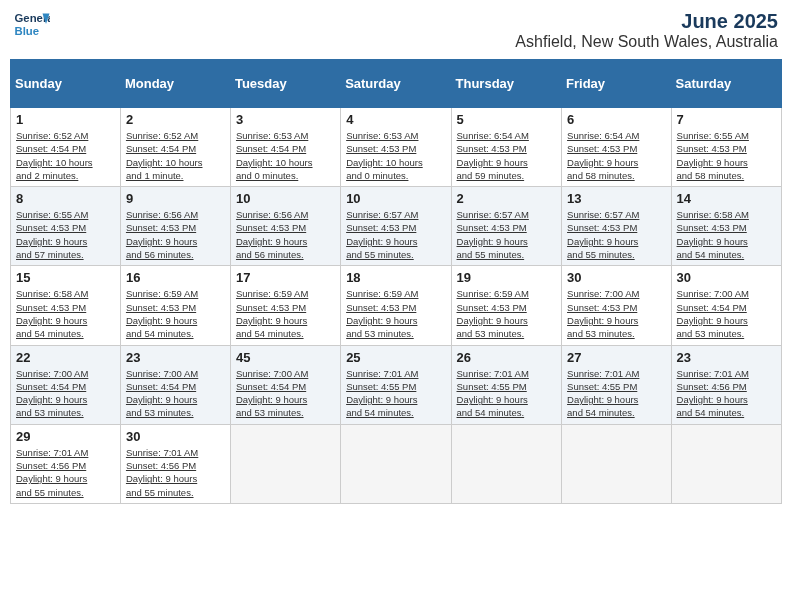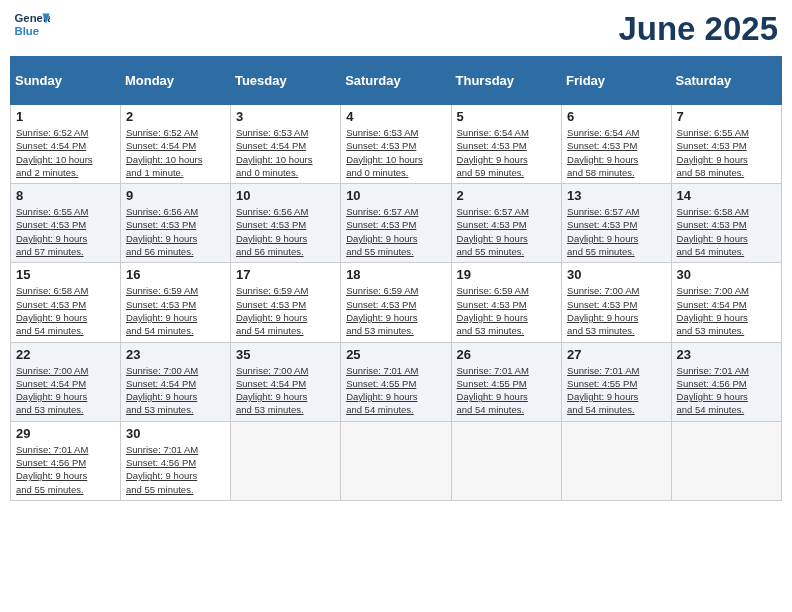--- a/index.html
+++ b/index.html
@@ -23,21 +23,21 @@
       gap: 6px;
     }
     .logo-icon {
       width: 36px;
       height: 28px;
     }
     .title-area {
       text-align: right;
     }
     .month-title {
-      font-size: 33px;
+      font-size: 20px;
       font-weight: bold;
       color: #1a3a5c;
     }
     .location-title {
       font-size: 16px;
       color: #333;
     }
     .calendar {
       width: 100%;
       border-collapse: collapse;
@@ -88,20 +88,21 @@
 <div class="header-area">
   <div class="logo">
     <svg class="logo-icon" viewBox="0 0 40 32">
       <text x="0" y="14" font-size="13" font-weight="bold" fill="#1a3a5c">General</text>
       <text x="0" y="28" font-size="13" font-weight="bold" fill="#2e86c1">Blue</text>
       <polygon points="32,4 40,4 36,16" fill="#2e86c1"></polygon>
     </svg>
   </div>
   <div class="title-area">
     <div class="month-title">June 2025</div>
+    <div class="location-title">Ashfield, New South Wales, Australia</div>
   </div>
 </div>
 
 <table class="calendar">
   <thead>
     <tr>
     <th>Sunday</th>
         <th>Monday</th>
         <th>Tuesday</th>
         <th>Saturday</th>
@@ -273,21 +274,21 @@
 and 53 minutes.</div>
         </td>
         <td>
           <span class="day-num">23</span>
           <div class="day-info" style="white-space: pre-line;">Sunrise: 7:00 AM
 Sunset: 4:54 PM
 Daylight: 9 hours
 and 53 minutes.</div>
         </td>
         <td>
-          <span class="day-num">35</span>
+          <span class="day-num">45</span>
           <div class="day-info" style="white-space: pre-line;">Sunrise: 7:00 AM
 Sunset: 4:54 PM
 Daylight: 9 hours
 and 53 minutes.</div>
         </td>
         <td>
           <span class="day-num">25</span>
           <div class="day-info" style="white-space: pre-line;">Sunrise: 7:01 AM
 Sunset: 4:55 PM
 Daylight: 9 hours

